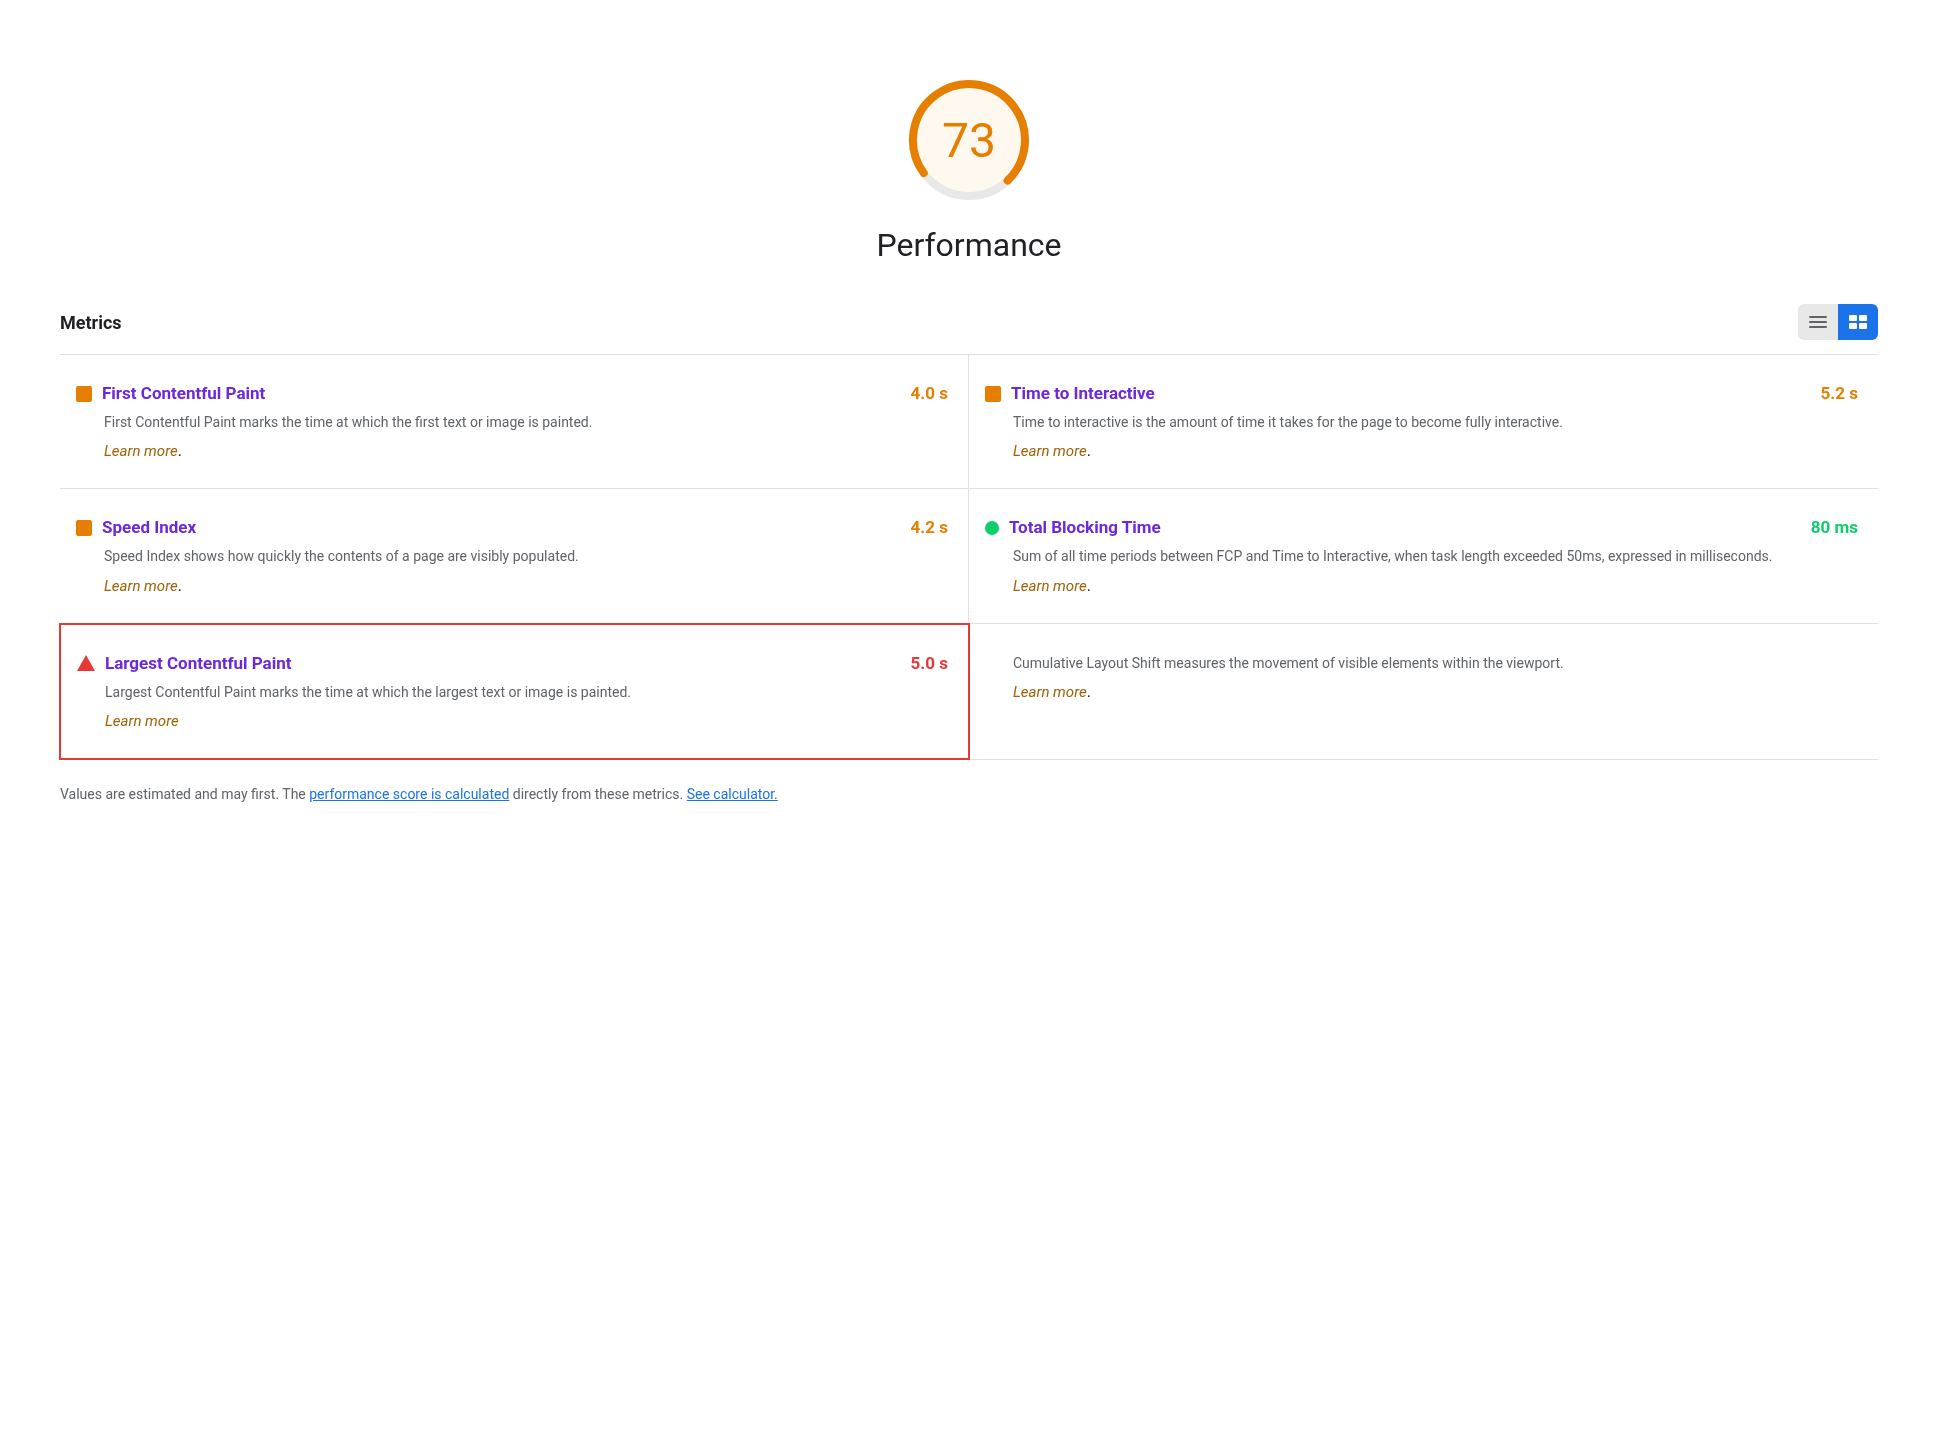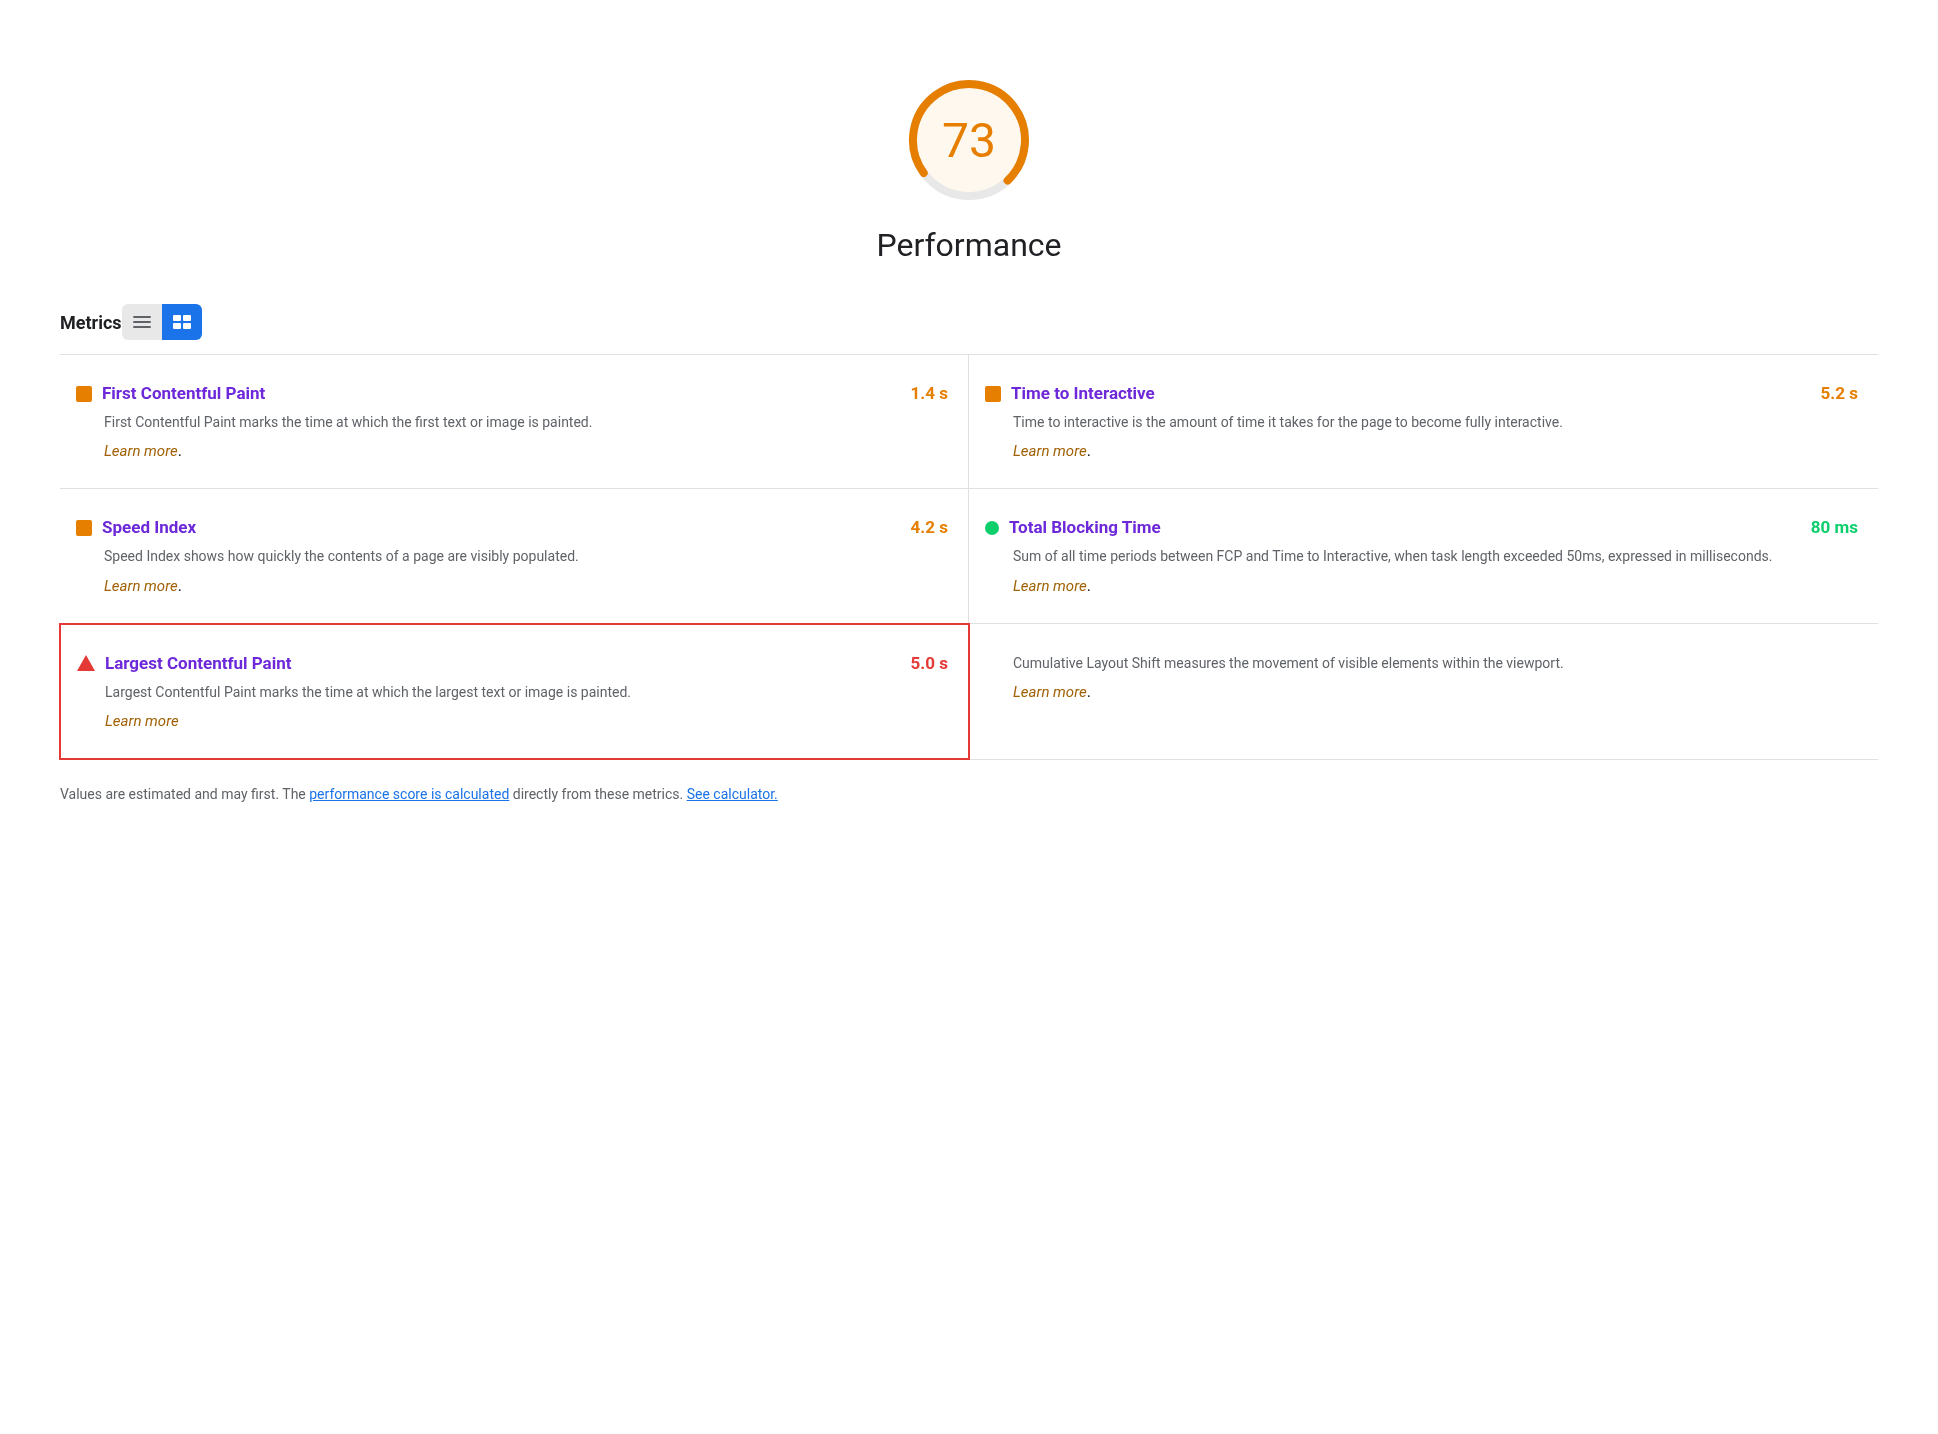--- a/index.html
+++ b/index.html
@@ -44,21 +44,21 @@
       letter-spacing: 0;
     }
 
     
     .metrics-section {
       margin-top: 10px;
     }
     .metrics-header {
       display: flex;
       align-items: center;
-      justify-content: flex-start;
+      justify-content: space-between;
       padding-bottom: 14px;
       border-bottom: 1px solid #e0e0e0;
       margin-bottom: 0;
     }
     .metrics-title {
       font-size: 18px;
       font-weight: 700;
       color: #202124;
     }
     .metrics-view-buttons {
@@ -228,21 +228,21 @@
       </button>
     </div>
   </div>
 
   <div class="metrics-grid">
 
     <div class="metric-cell">
       <div class="metric-header">
         <div class="metric-icon icon-square color-orange"></div>
         <span class="metric-title">First Contentful Paint</span>
-        <span class="metric-value orange">1.4 s</span>
+        <span class="metric-value orange">4.0 s</span>
       </div>
       <div class="metric-description">First Contentful Paint marks the time at which the first text or image is painted.</div>
       <a class="metric-link" href="#">Learn more</a><span>.</span>
     </div>
 
     <div class="metric-cell">
       <div class="metric-header">
         <div class="metric-icon icon-square color-orange"></div>
         <span class="metric-title">Time to Interactive</span>
         <span class="metric-value orange">5.2 s</span>

